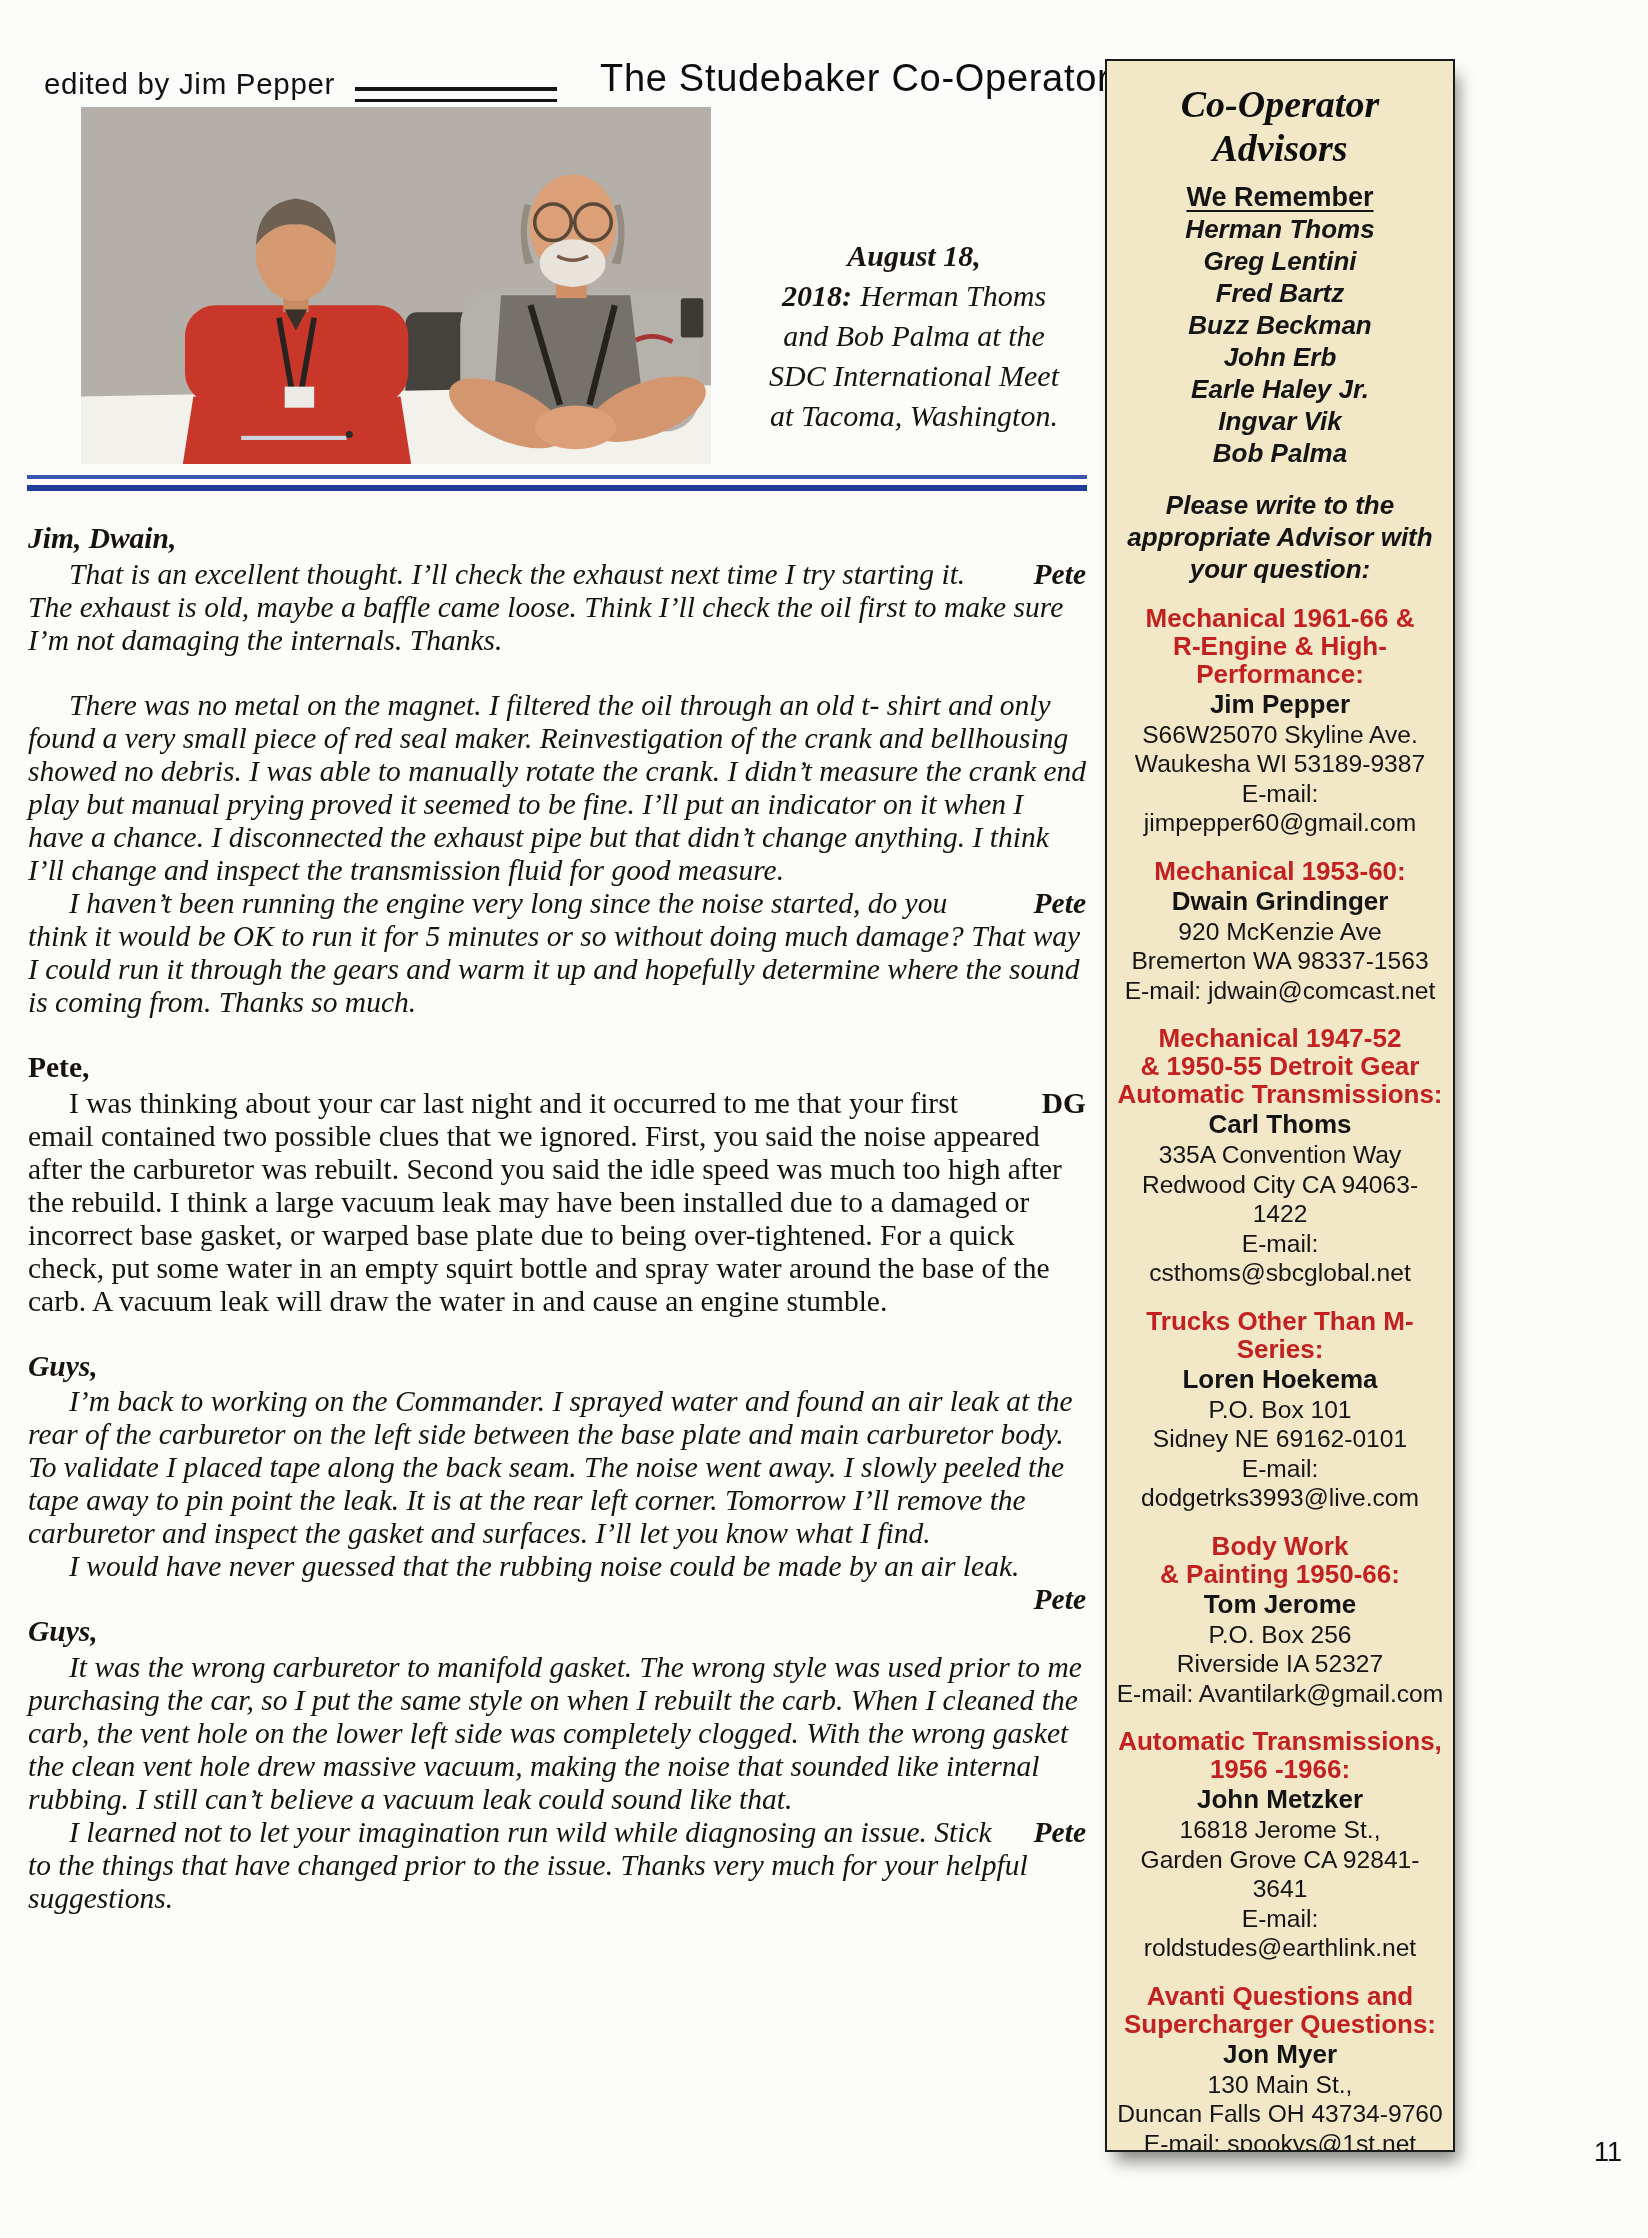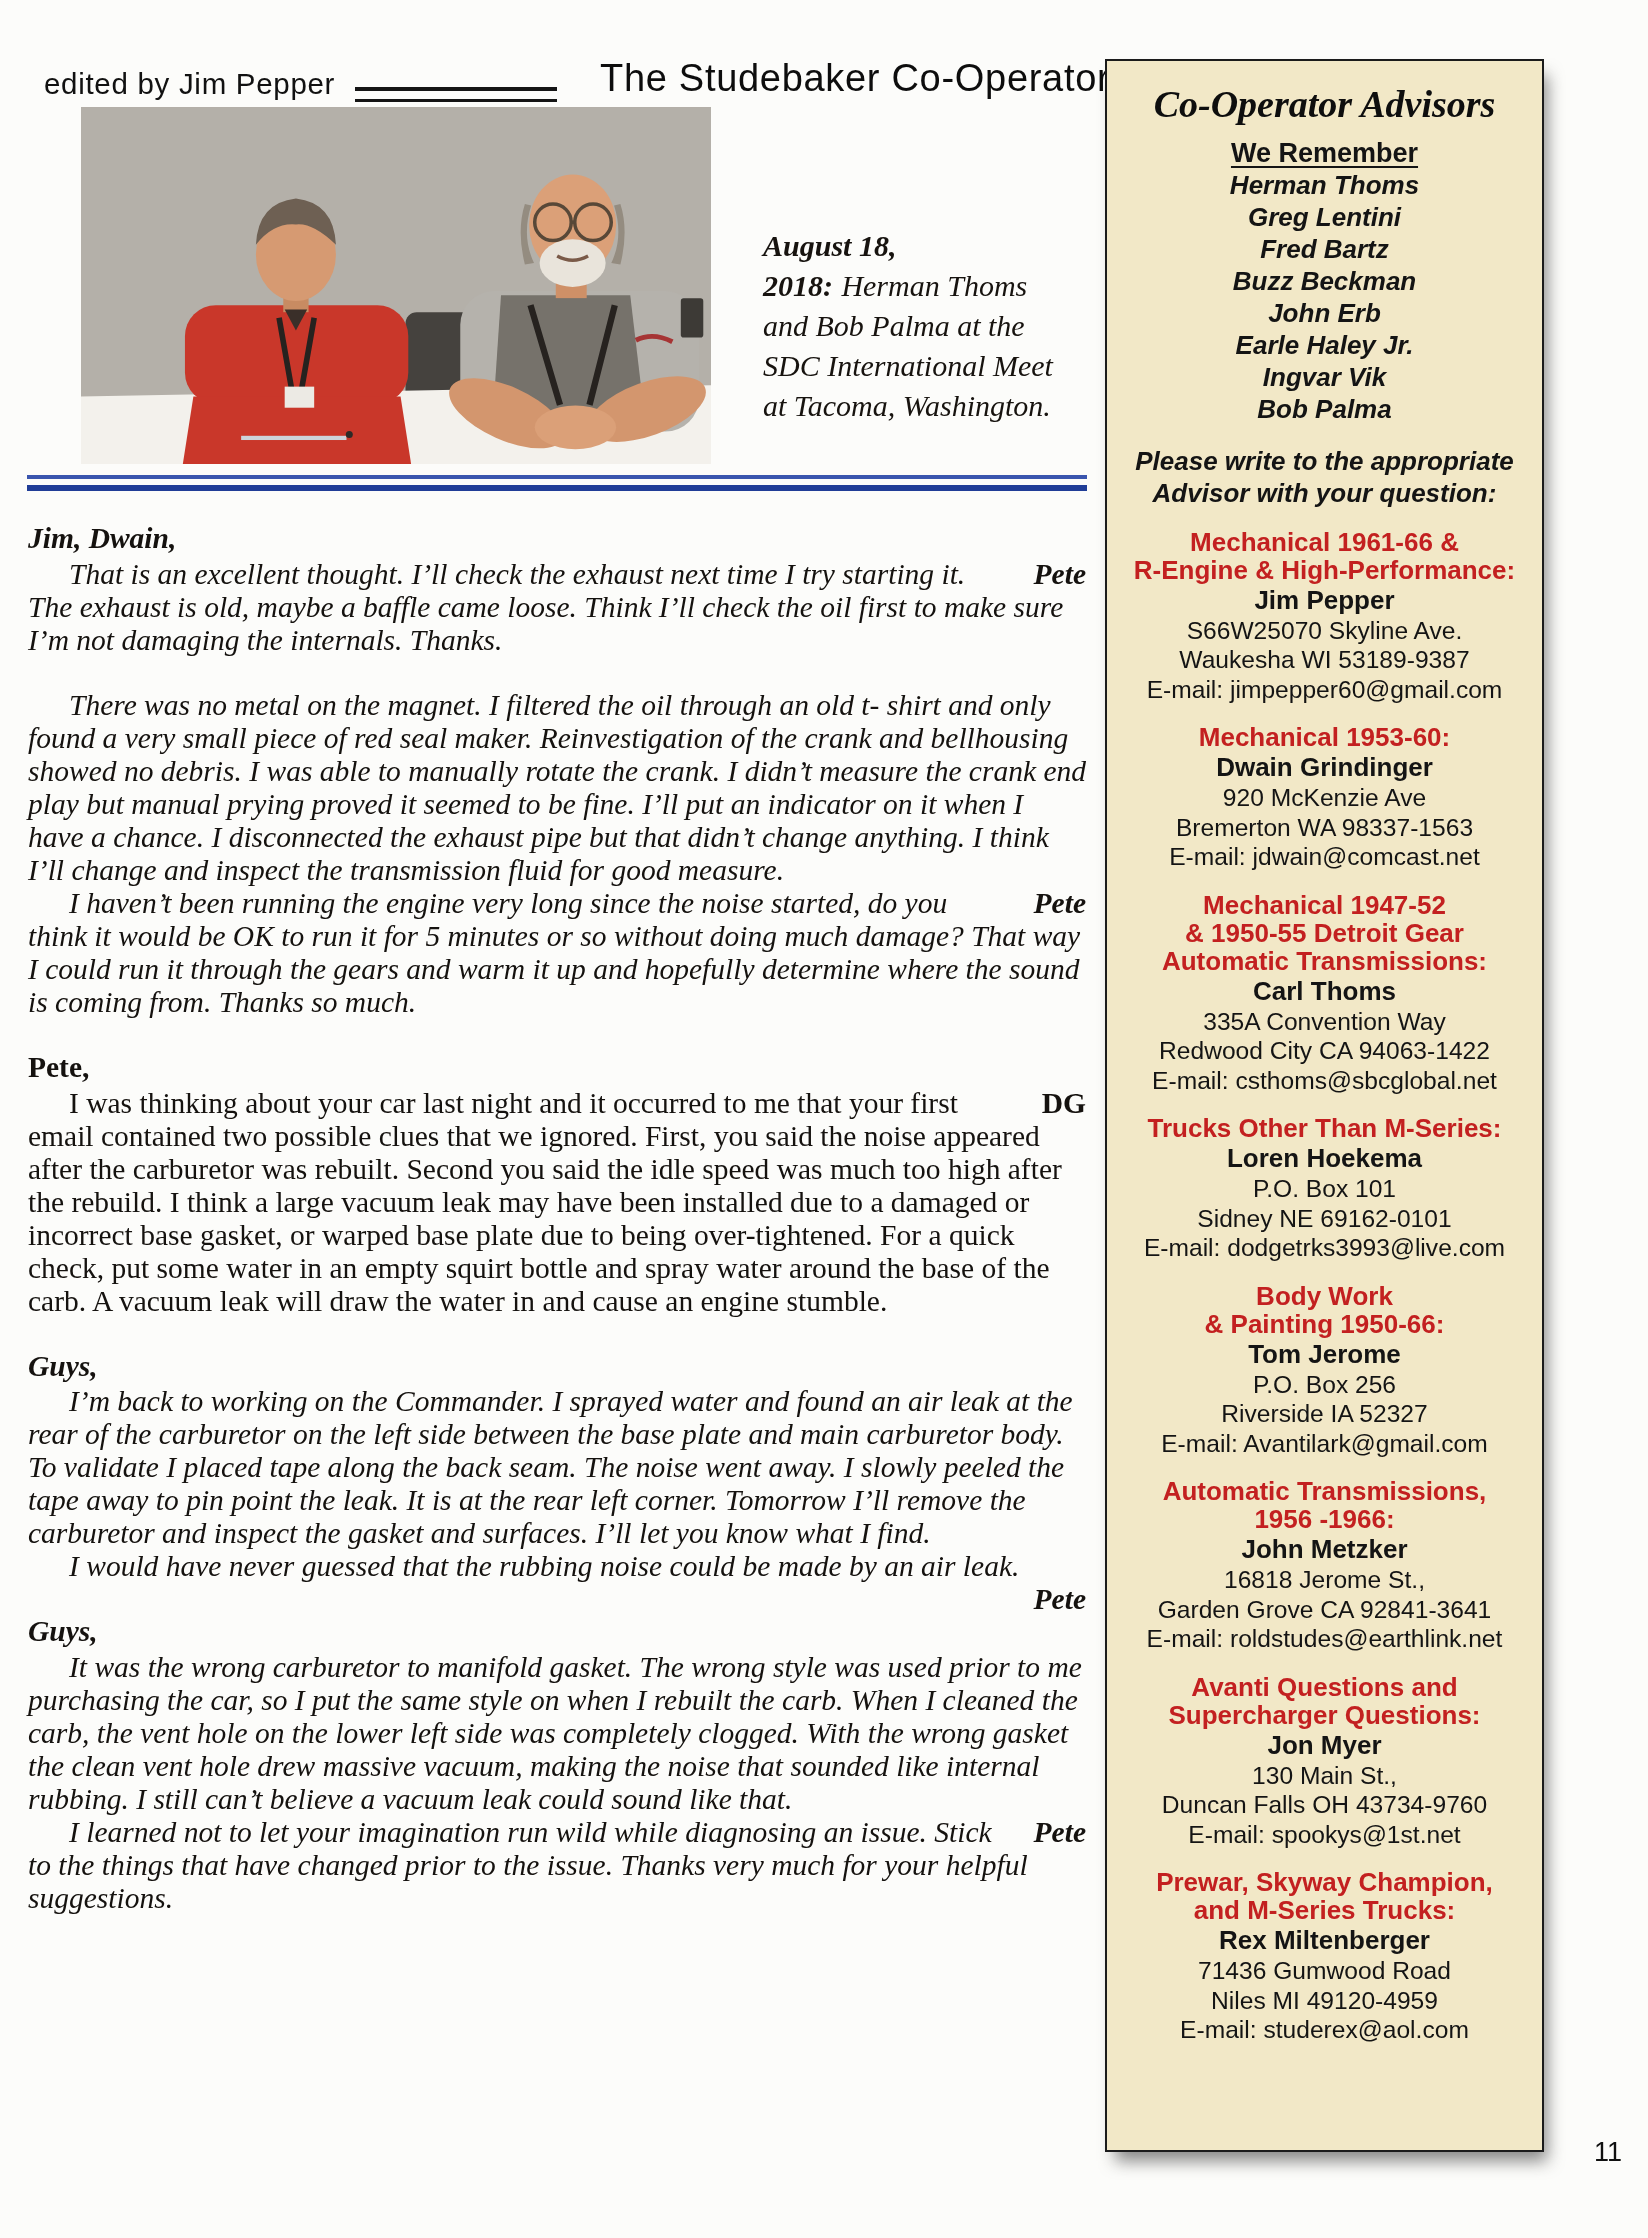--- a/index.html
+++ b/index.html
@@ -27,22 +27,22 @@
   }
 
   
   .photo{
     position:absolute;left:81px;top:107px;width:630px;height:357px;margin:0;
     background:#b7b3ac;overflow:hidden;
   }
   .photo svg{display:block;}
 
   .caption{
-    position:absolute;left:763px;top:226px;width:302px;
-    font-size:30px;line-height:40px;font-style:italic;color:#17130f;
+    position:absolute;left:763px;top:236px;width:302px;
+    font-size:30px;line-height:40px;font-style:italic;color:#17130f;text-align:center;
   }
   .cap-lead{font-weight:bold;margin-right:8.4px;}
 
   
   .blue-rule{position:absolute;left:27px;top:475px;width:1060px;}
   .blue-rule .r1{display:block;height:3.5px;background:var(--rule-blue);margin-bottom:6.3px;}
   .blue-rule .r2{display:block;height:6.3px;background:var(--rule-blue-dark);}
 
   
   .letters{
@@ -52,21 +52,21 @@
   .letter-block{margin-top:32px;font-family:Liberation Serif, serif;}
   .letter-block:first-child{margin-top:0;}
   .salutation{font-weight:bold;margin:0 0 2.8px 0;}
   .letter-italic .salutation,.letter-italic .para{font-style:italic;}
   .para{margin:0;text-indent:41px;text-align:left;}
   .para + .para{margin-top:0;}
   .sig{float:right;font-weight:bold;text-indent:0;padding-left:21px;}
 
   
   .sidebar{
-    position:absolute;left:1105px;top:59px;width:439px;height:2093px;
+    position:absolute;left:1105px;top:59px;width:350px;height:2093px;
     background:var(--sidebar-bg);
     border:2.1px solid #1b1b1b;
     box-shadow:7px 12.7px 15.5px -2.8px rgba(40,40,40,.55);
     box-sizing:border-box;
     padding:18.3px 8.4px 7px 8.4px;
     text-align:center;
     font-family:"Liberation Sans", sans-serif;
     color:#141414;
     overflow:hidden;
   }

